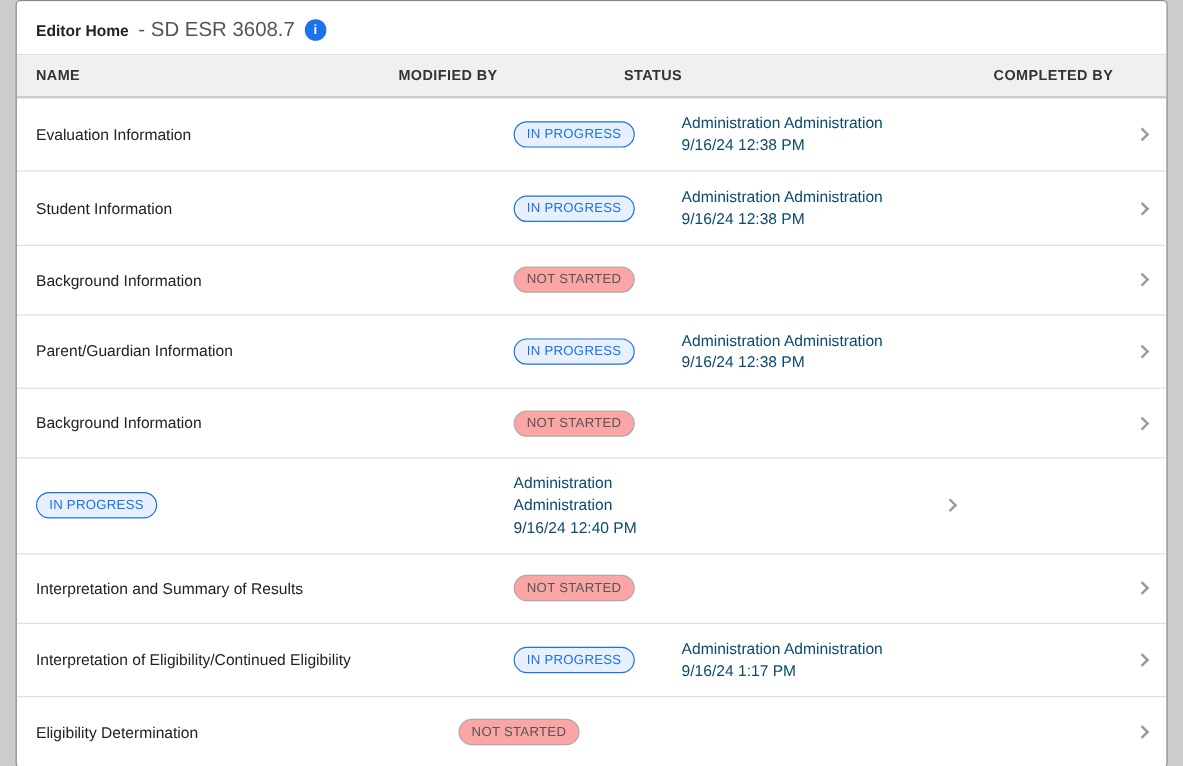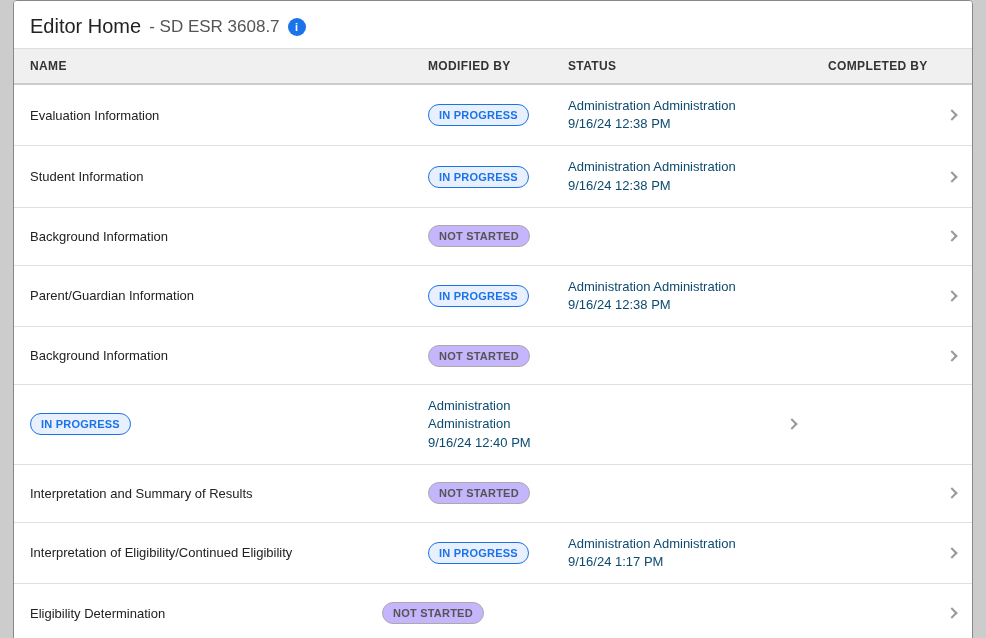--- a/index.html
+++ b/index.html
@@ -22,22 +22,22 @@
     }
     .window-header {
       background: #fff;
       padding: 14px 16px 10px 16px;
       border-bottom: 1px solid #ddd;
       display: flex;
       align-items: center;
       gap: 8px;
     }
     .window-title {
-      font-size: 20px;
-      font-weight: normal;
+      font-size: 13px;
+      font-weight: bold;
       color: #222;
     }
     .window-subtitle {
       font-size: 17px;
       color: #555;
       font-weight: normal;
     }
     .info-icon {
       width: 18px;
       height: 18px;
@@ -53,20 +53,21 @@
       flex-shrink: 0;
     }
     .table-container {
       width: 100%;
     }
     .table-header {
       display: grid;
       grid-template-columns: 1fr 140px 260px 160px;
       background: #f0f0f0;
       border-bottom: 2px solid #ccc;
+      gap: 48px;
     }
     .table-header-cell {
       padding: 10px 16px;
       font-size: 12px;
       font-weight: bold;
       color: #333;
       text-transform: uppercase;
       letter-spacing: 0.03em;
     }
     .table-row {
@@ -87,31 +88,31 @@
       font-size: 13px;
     }
     .cell-name {
       color: #222;
     }
     .status-badge {
       display: inline-block;
       padding: 4px 10px;
       border-radius: 12px;
       font-size: 11px;
-      font-weight: bold;
+      font-weight: normal;
       letter-spacing: 0.02em;
       white-space: nowrap;
     }
     .status-in-progress {
       background: #e8f0fe;
       color: #1a73e8;
       border: 1.5px solid #1a73e8;
     }
     .status-not-started {
-      background: #c4b5fd;
+      background: #fca5a5;
       color: #555;
       border: 1.5px solid #aaa;
     }
     .modified-by-cell {
       color: #0c4a6e;
       font-size: 13px;
       line-height: 1.4;
     }
     .chevron-cell {
       display: flex;

